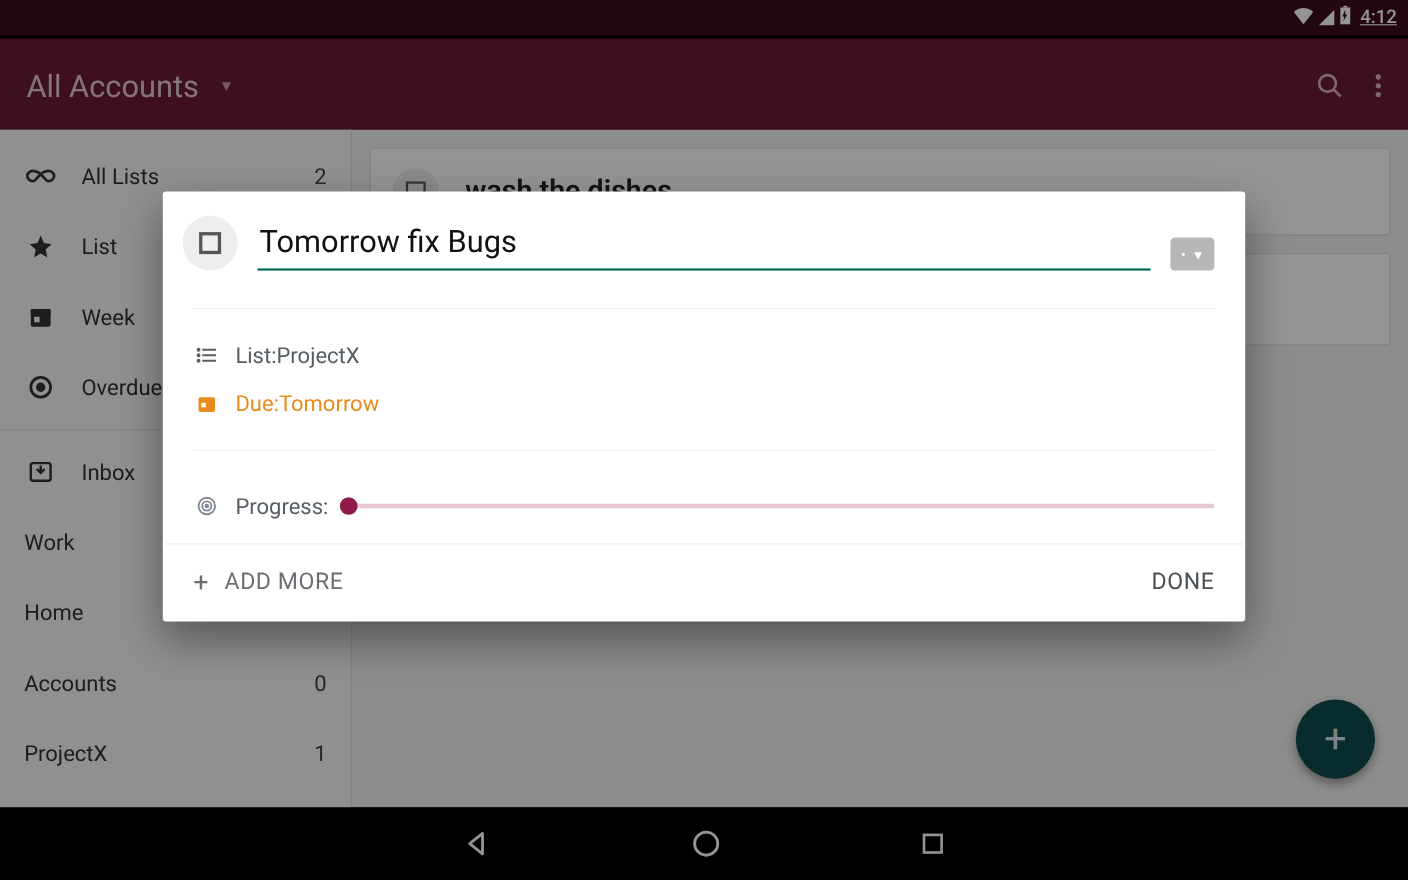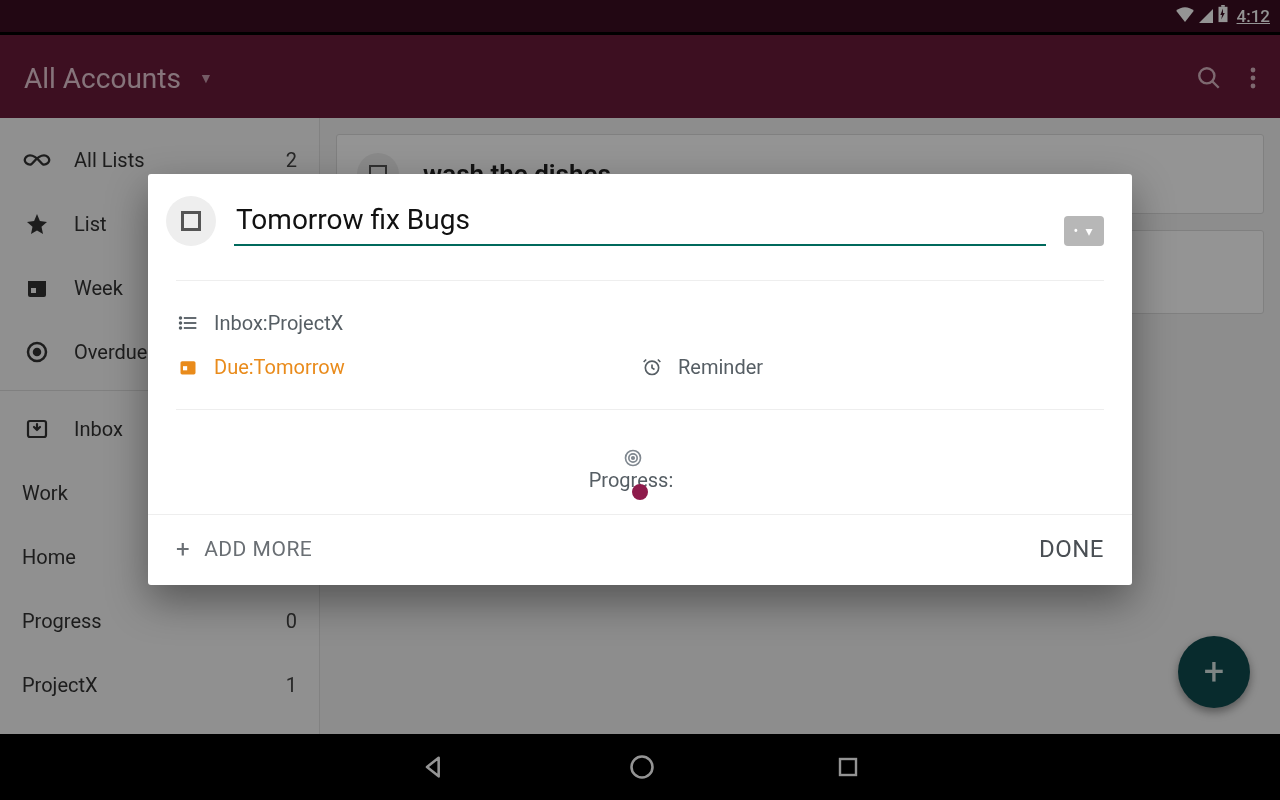--- a/index.html
+++ b/index.html
@@ -64,31 +64,31 @@
   .d-row.due .val { color:#e98b1b; }
   .d-row .lbl { color:inherit; }
   .d-row .lbl2 { color:#565e64; }
 
   .d-grid { display:flex; }
   .d-grid .col { flex:1; }
 
   .d-row.list .prefix { color:#565e64; }
   .d-row.list .val { color:#565e64; }
 
-  .slider-row { display:flex; align-items:center; padding: 18px 0 22px 0; flex-direction: column; }
+  .slider-row { display:flex; align-items:center; padding: 18px 0 22px 0; }
   .slider-row .ic { width:24px; margin-right:14px; color:#808890; display:flex; justify-content:center; }
   .slider-row .lbl { font-size:20px; color:#565e64; margin-right: 18px; }
   .slider-track { flex:1; height:4px; background:#e8c8d2; position:relative; border-radius:2px; }
   .slider-thumb { position:absolute; left:0; top:50%; transform:translate(-50%,-50%); width:16px; height:16px;
                   border-radius:50%; background:#8e1b4b; }
 
   .d-foot { display:flex; align-items:center; padding: 20px 28px 22px 28px; border-top:1px solid #eee; }
   .d-foot .add { display:flex; align-items:center; color:#6a6f74; font-size:21px; letter-spacing:.5px; }
   .d-foot .add .plus { font-size:24px; margin-right:14px; }
-  .d-foot .done { margin-left:auto; color:#4a4f54; font-size:24px; letter-spacing:.5px; }
+  .d-foot .done { margin-left:auto; color:#4a4f54; font-size:21px; letter-spacing:.5px; }
 
   
   .navbar { position:absolute; left:0; right:0; bottom:0; height:66px; background:#000;
             display:flex; align-items:center; justify-content:center; gap:180px; }
   .navbar .nbtn { color:#fff; }
   .navbar svg { display:block; }
 </style>
 </head>
 <body>
 
@@ -182,21 +182,21 @@
       </div>
       <div class="list-item">
         <span>Work</span>
         <span class="cnt"></span>
       </div>
       <div class="list-item">
         <span>Home</span>
         <span class="cnt"></span>
       </div>
       <div class="list-item">
-        <span>Progress</span>
+        <span>Accounts</span>
         <span class="cnt">0</span>
       </div>
       <div class="list-item">
         <span>ProjectX</span>
         <span class="cnt">1</span>
       </div>
     </div>
 
     <div class="main">
       <div class="task-card">
@@ -248,49 +248,37 @@
           <span class="ic">
             <svg width="20" height="16" viewBox="0 0 24 18" fill="none" stroke="#565e64" stroke-width="2.2">
                 <line x1="7" y1="3" x2="22" y2="3"></line>
                 <line x1="7" y1="9" x2="22" y2="9"></line>
                 <line x1="7" y1="15" x2="22" y2="15"></line>
                 <circle cx="3" cy="3" r="1" fill="#565e64"></circle>
                 <circle cx="3" cy="9" r="1" fill="#565e64"></circle>
                 <circle cx="3" cy="15" r="1" fill="#565e64"></circle>
               </svg>
           </span>
-          <span class="prefix">Inbox: </span>
+          <span class="prefix">List: </span>
           <span class="val">ProjectX</span>
         </div>
 
         <div class="d-grid">
           <div class="col">
             <div class="d-row due">
               <span class="ic">
                 <svg width="20" height="20" viewBox="0 0 24 24" fill="#e98b1b">
                     <rect x="3" y="5" width="18" height="16" rx="2"></rect>
                     <rect x="6" y="11" width="5" height="5" fill="#fff"></rect>
                   </svg>
               </span>
               <span class="lbl">Due: </span>
               <span class="val">Tomorrow</span>
             </div>
           </div>
-          <div class="col">
-            <div class="d-row">
-              <span class="ic">
-                <svg width="20" height="20" viewBox="0 0 24 24" fill="none" stroke="#565e64" stroke-width="2">
-                    <circle cx="12" cy="13" r="8"></circle>
-                    <path d="M12 9v4l3 2"></path>
-                    <path d="M5 3L2 6M19 3l3 3"></path>
-                  </svg>
-              </span>
-              <span class="lbl2">Reminder</span>
-            </div>
-          </div>
         </div>
 
 
         <div class="d-hr"></div>
 
         <div class="slider-row">
           <span class="ic">
             <svg width="20" height="20" viewBox="0 0 24 24" fill="none" stroke="#808890" stroke-width="2">
                 <circle cx="12" cy="12" r="9"></circle>
                 <circle cx="12" cy="12" r="5"></circle>

